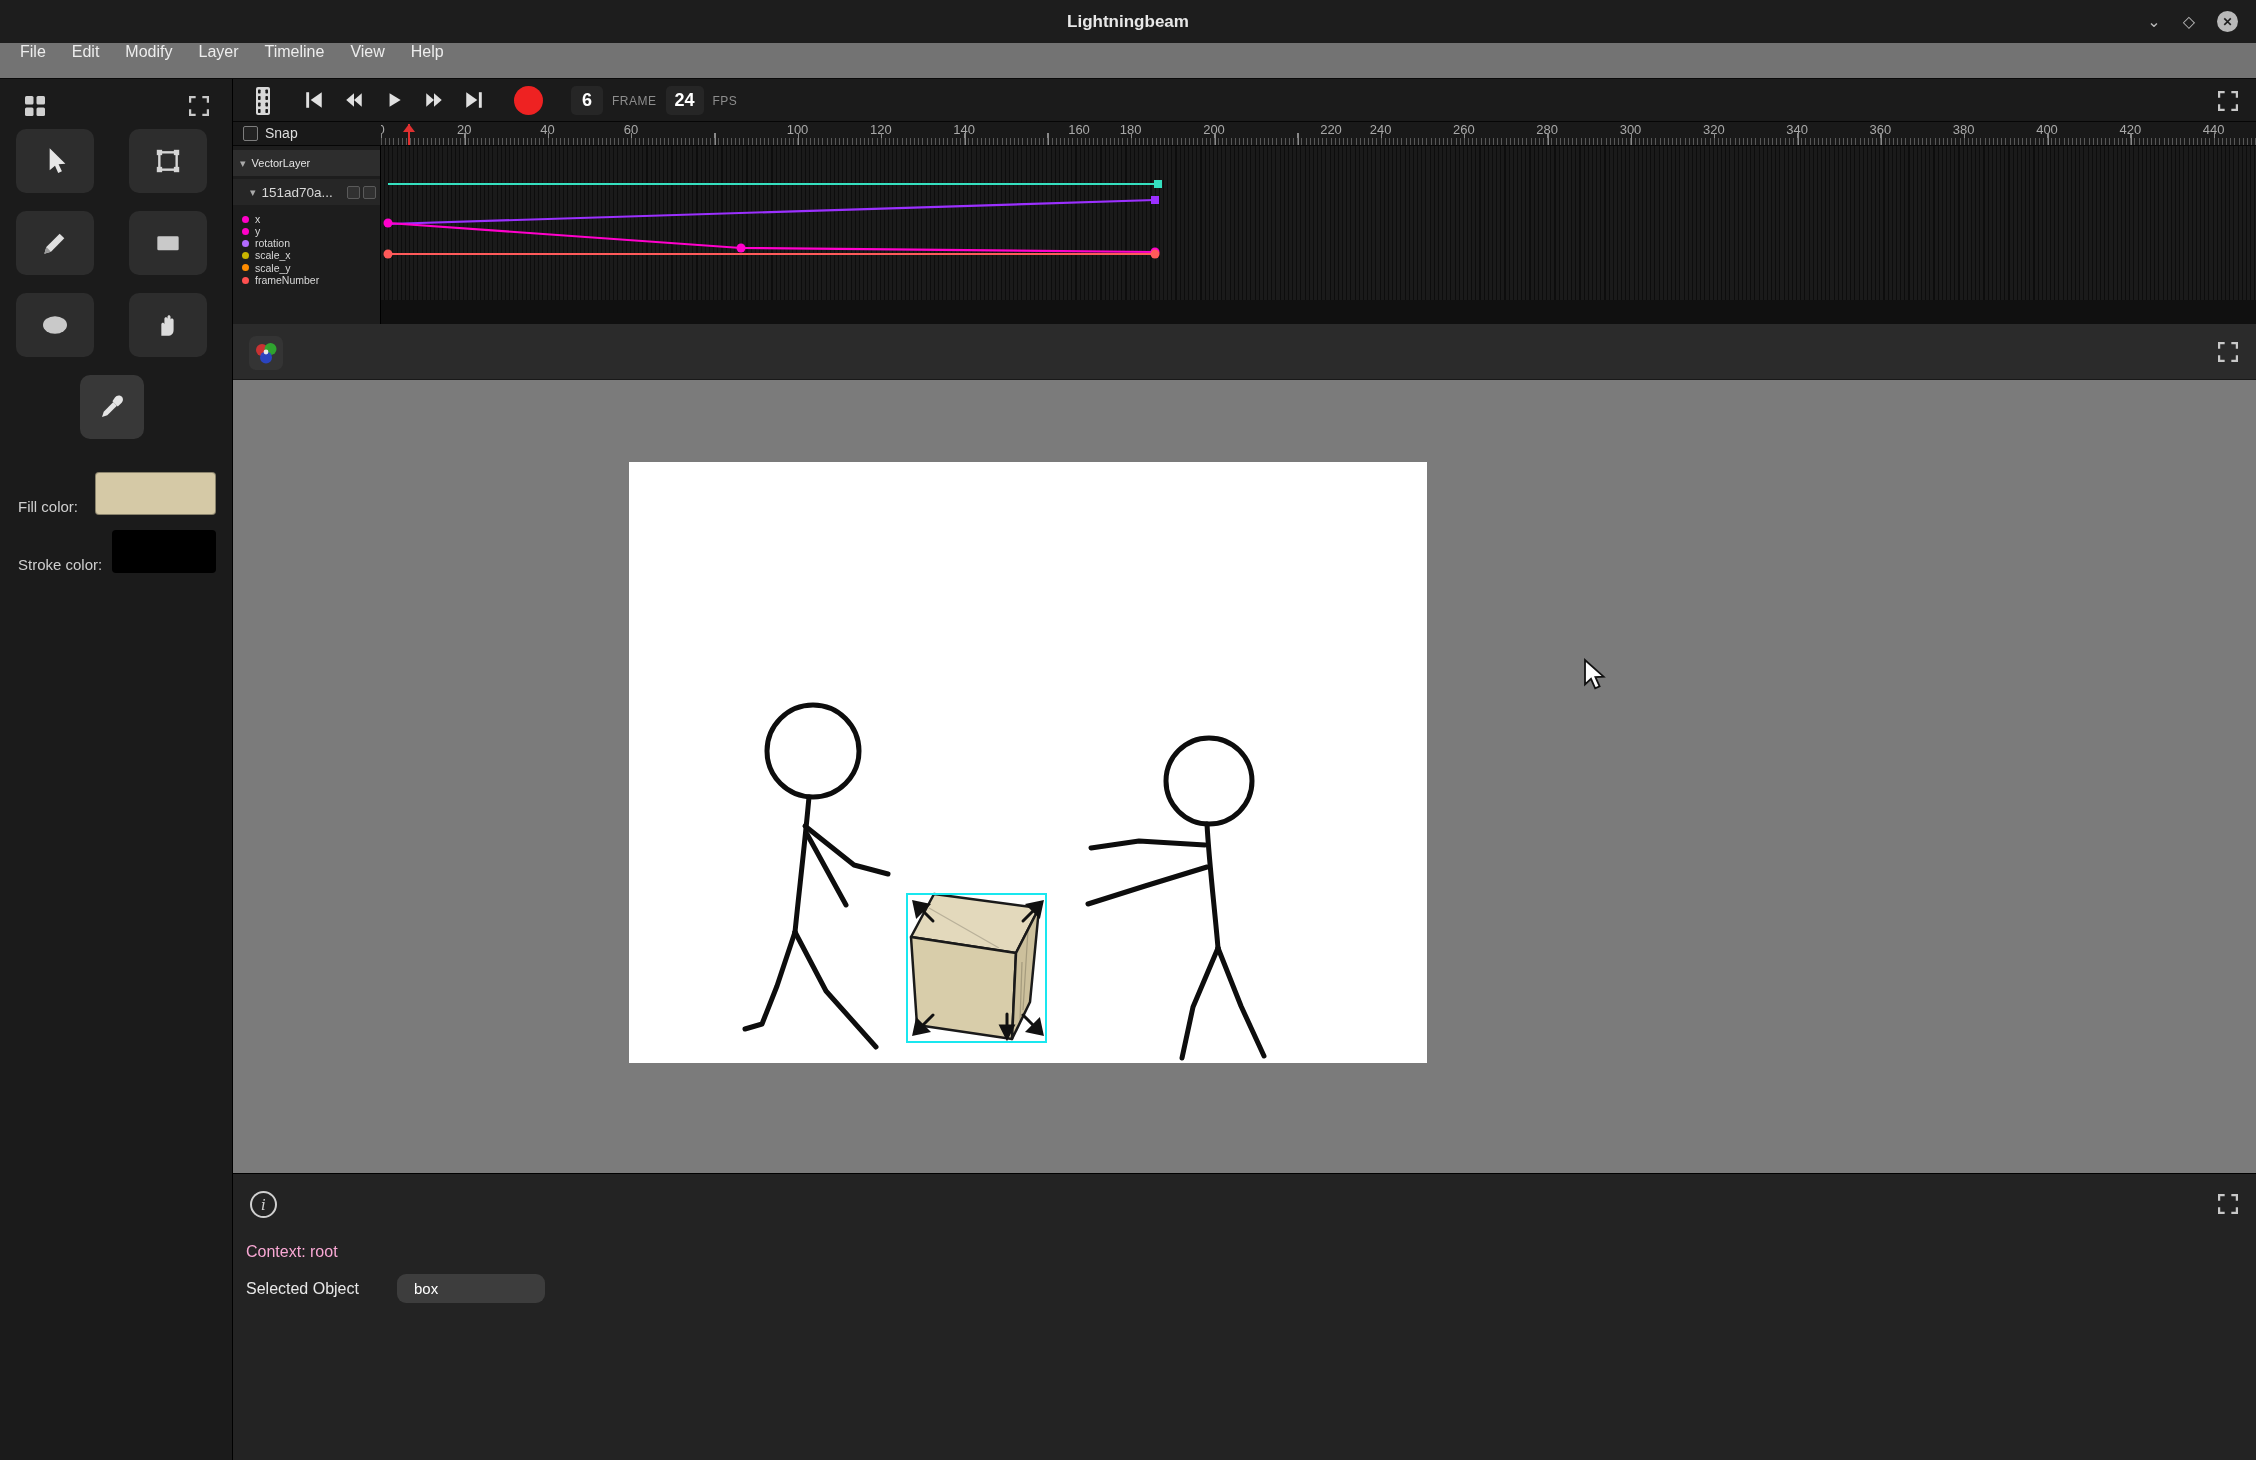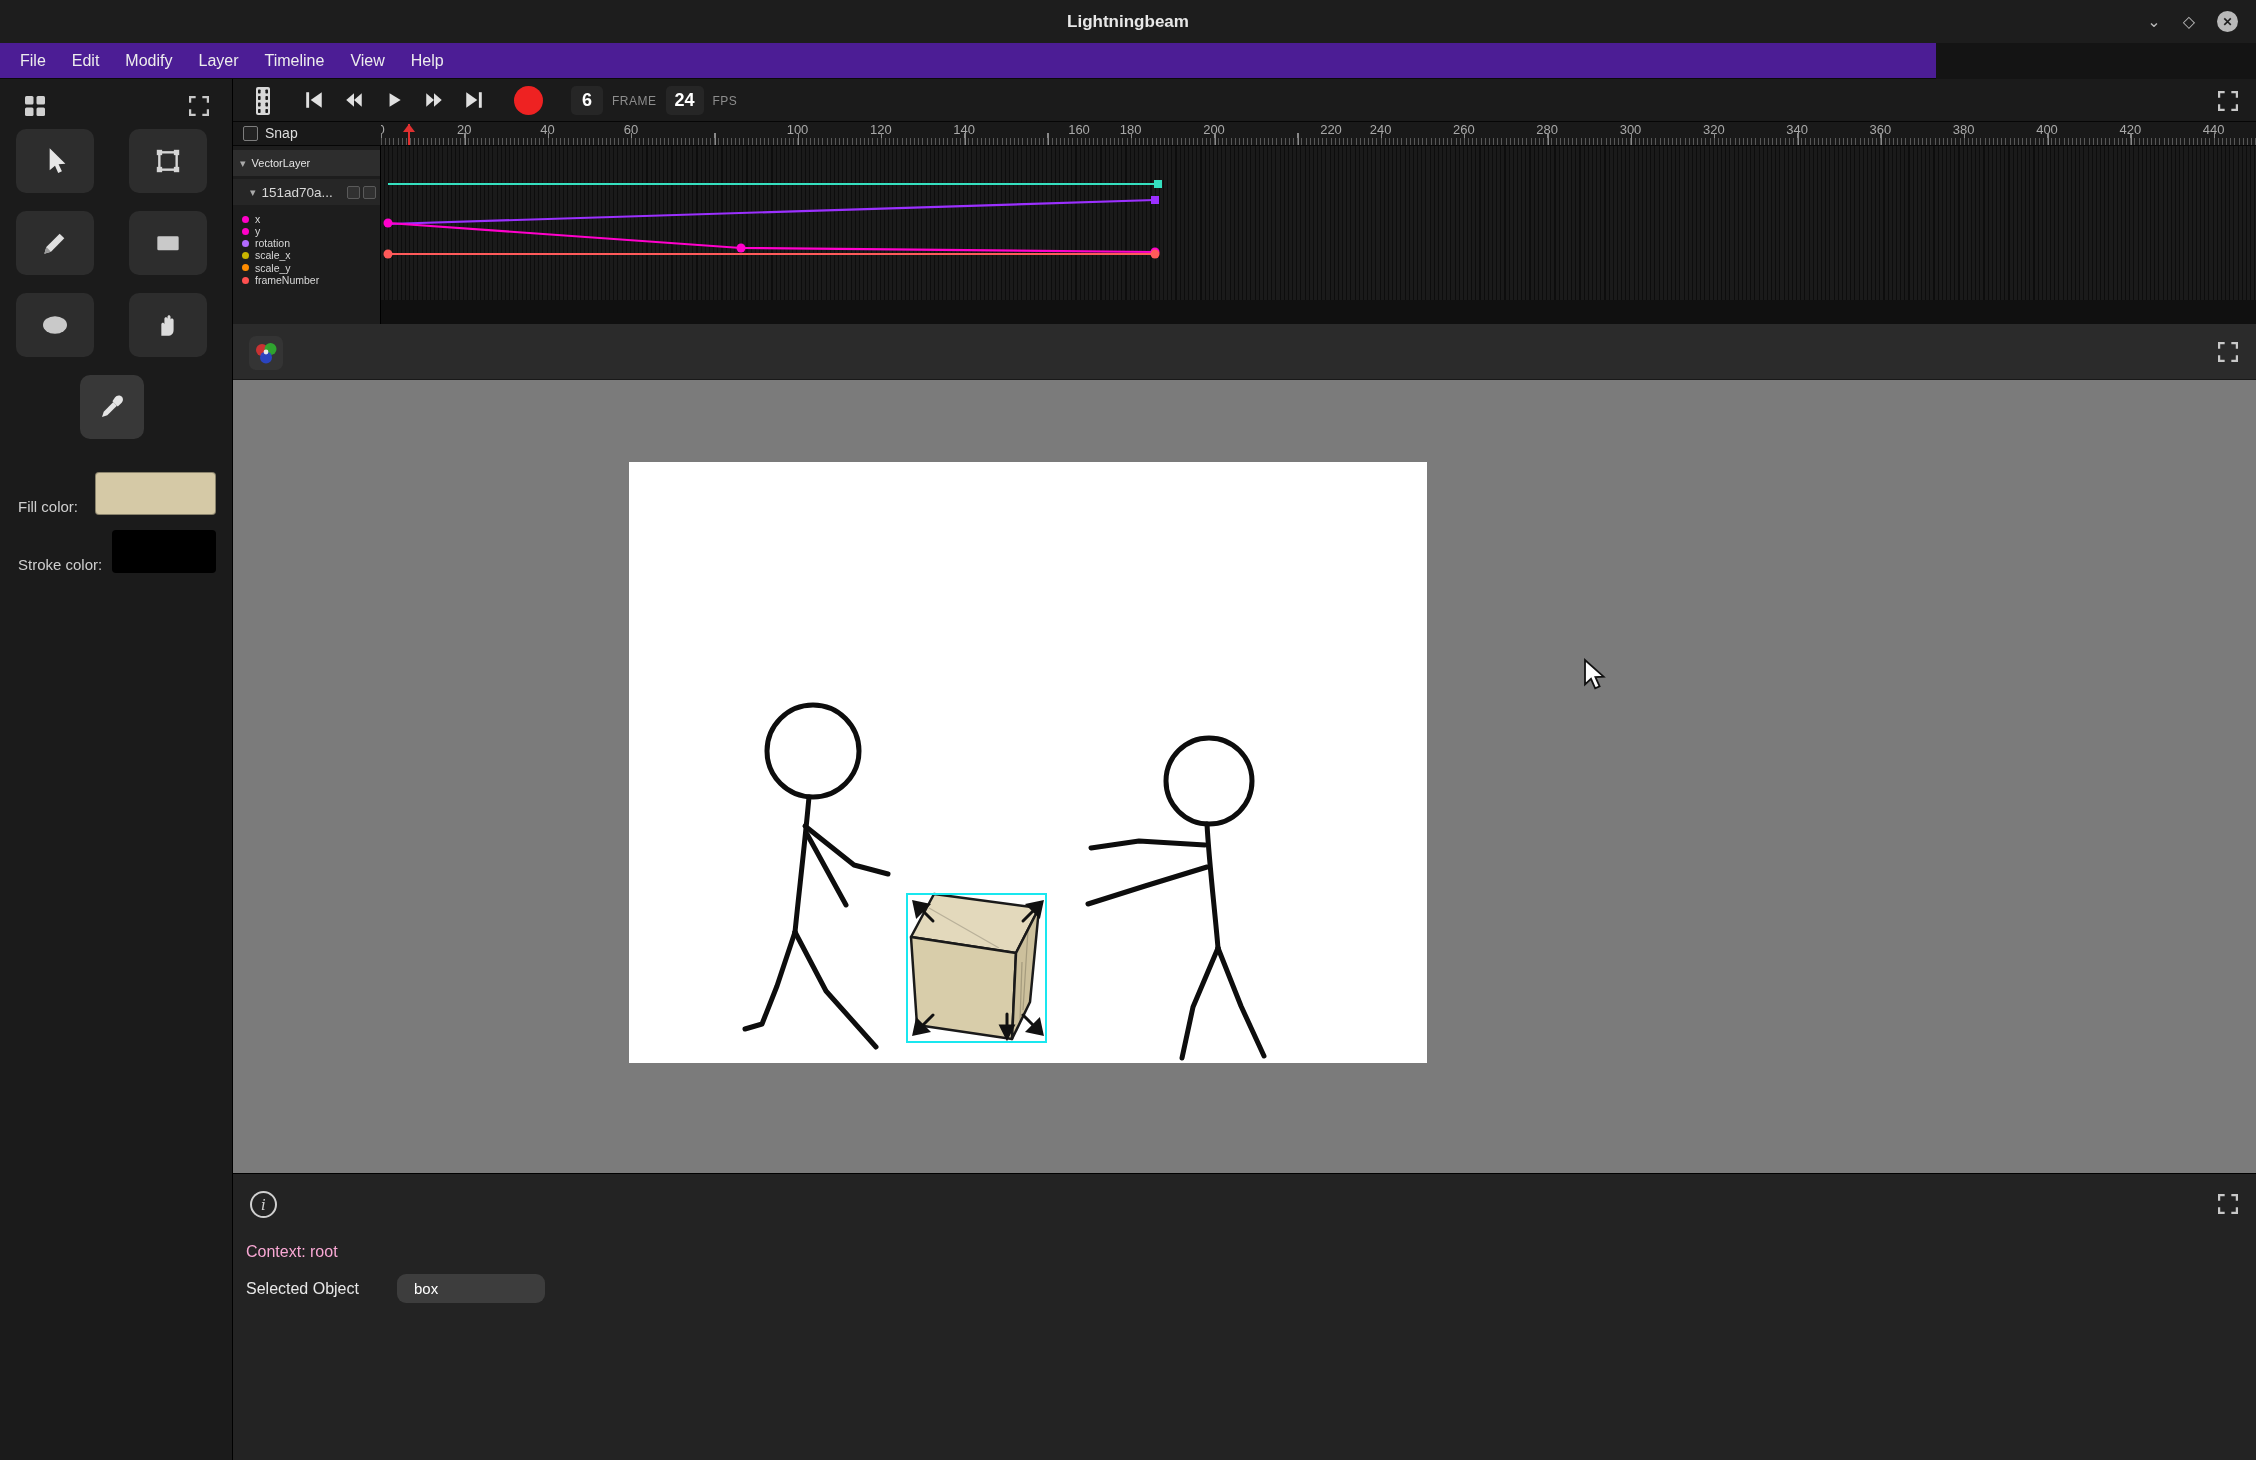--- a/index.html
+++ b/index.html
@@ -10,22 +10,22 @@
   
   .titlebar{position:absolute;left:0;top:0;width:2256px;height:43px;background:#1d1d1d;}
   .titlebar .title{position:absolute;left:0;right:0;top:0;height:43px;line-height:43px;
        text-align:center;font-size:17px;font-weight:bold;color:#e8e8e8;}
   .win-controls{position:absolute;right:18px;top:0;height:43px;display:flex;align-items:center;gap:22px;}
   .win-glyph{color:#b5b5b5;font-size:16px;line-height:1;cursor:default;}
   .win-close{width:21px;height:21px;border-radius:50%;background:#b9b9b9;color:#1d1d1d;
        display:flex;align-items:center;justify-content:center;font-size:12px;font-weight:bold;}
 
   
-  .menubar{position:absolute;left:0;top:43px;width:1936px;height:36px;background:#4c1d95;
-       display:flex;align-items:center;padding-left:7px;border-bottom:1px solid #0a0a0a;}
+  .menubar{position:absolute;left:0;top:43px;width:2256px;height:36px;background:#737373;
+       display:flex;padding-left:7px;border-bottom:1px solid #0a0a0a;}
   .menu-item{padding:0 13px;font-size:16px;color:#ededed;cursor:default;}
 
   
   .left-panel{position:absolute;left:0;top:79px;width:233px;bottom:0;background:#1b1b1b;
        border-right:1px solid #000;}
   .icon-btn{background:none;border:none;padding:0;display:flex;align-items:center;justify-content:center;cursor:pointer;}
   .lp-grid-btn{position:absolute;left:18px;top:10px;width:34px;height:34px;}
   .lp-expand{position:absolute;right:18px;top:12px;width:30px;height:30px;}
   .tools-grid{position:absolute;left:16px;top:50px;display:grid;
        grid-template-columns:78px 78px;grid-auto-rows:64px;column-gap:35px;row-gap:18px;}

